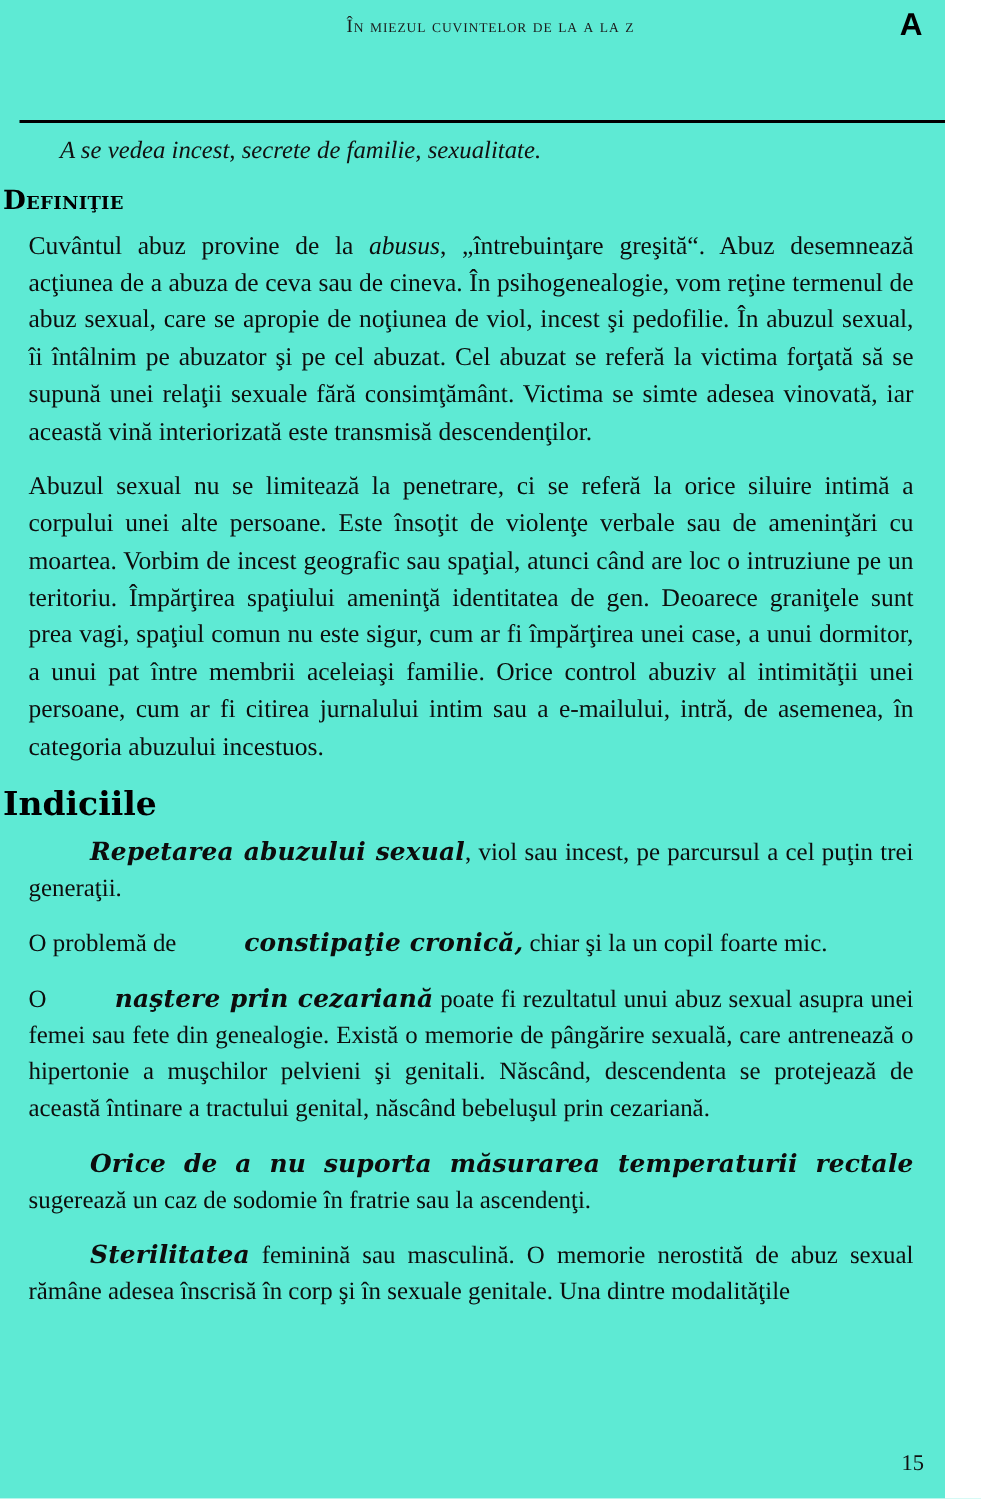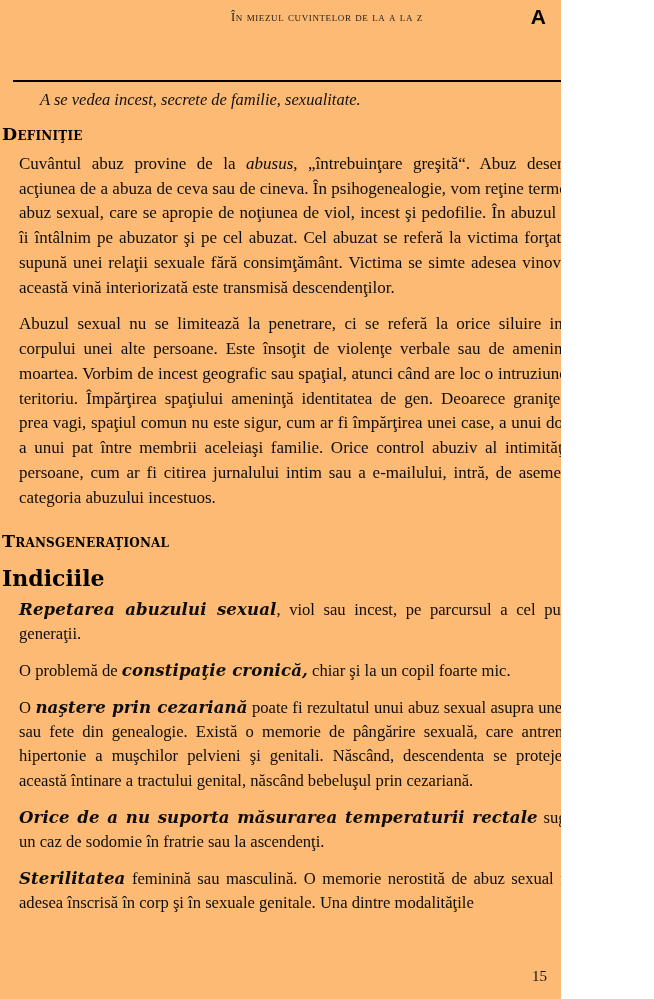--- a/index.html
+++ b/index.html
@@ -2,23 +2,23 @@
 <html><head>
 <meta charset="utf-8">
 <style>
   html, body {
     margin: 0;
     padding: 0;
     background: #ffffff;
   }
   .page {
     position: relative;
-    width: 561px;
+    width: 630px;
     height: 999px;
-    background: #fdba74;
+    background: #5eead4;
     overflow: hidden;
     font-family: "Liberation Serif", "DejaVu Serif", serif;
     color: #000000;
   }
 
   
   .running-head {
     position: absolute;
     top: 10px;
     left: 0;
@@ -132,20 +132,21 @@
     line-height: 1.455;
     text-align: justify;
     color: #0d0d0d;
   }
 
   .lead {
     font-family: "DejaVu Serif", "Liberation Serif", serif;
     font-weight: bold;
     font-style: italic;
     letter-spacing: 0.1px;
+    margin-left: 41px;
   }
   .ital { font-style: italic; }
 
   
   .folio {
     position: absolute;
     bottom: 14px;
     right: 14px;
     font-size: 15px;
     color: #111;
@@ -166,21 +167,20 @@
   <div class="crossref">A se vedea incest, secrete de familie, sexualitate.</div>
 
   <div class="content">
 
     <h2 class="section-head">Definiţie</h2>
 
     <p class="body-par"><span>Cuvântul abuz provine de la </span><span class="ital">abusus</span><span>, „întrebuinţare greşită“. Abuz desemnează acţiunea de a abuza de ceva sau de cineva. În psihogenealogie, vom reţine termenul de abuz sexual, care se apropie de noţiunea de viol, incest şi pedofilie. În abuzul sexual, îi întâlnim pe abuzator şi pe cel abuzat. Cel abuzat se referă la victima forţată să se supună unei relaţii sexuale fără consimţământ. Victima se simte adesea vinovată, iar această vină interiorizată este transmisă descendenţilor.</span></p>
 
     <p class="body-par">Abuzul sexual nu se limitează la penetrare, ci se referă la orice siluire intimă a corpului unei alte persoane. Este însoţit de violenţe verbale sau de ameninţări cu moartea. Vorbim de incest geografic sau spaţial, atunci când are loc o intruziune pe un teritoriu. Împărţirea spaţiului ameninţă identitatea de gen. Deoarece graniţele sunt prea vagi, spaţiul comun nu este sigur, cum ar fi împărţirea unei case, a unui dormitor, a unui pat între membrii aceleiaşi familie. Orice control abuziv al intimităţii unei persoane, cum ar fi citirea jurnalului intim sau a e-mailului, intră, de asemenea, în categoria abuzului incestuos.</p>
 
-    <h2 class="section-head spaced-above">Transgeneraţional</h2>
 
     <h3 class="sub-head">Indiciile</h3>
 
     <p class="indice"><span class="lead">Repetarea abuzului sexual</span><span>, viol sau incest, pe parcursul a cel puţin trei generaţii.</span></p>
 
     <p class="indice"><span>O problemă de </span><span class="lead">constipaţie cronică,</span><span> chiar şi la un copil foarte mic.</span></p>
 
     <p class="indice"><span>O </span><span class="lead">naştere prin cezariană</span><span> poate fi rezultatul unui abuz sexual asupra unei femei sau fete din genealogie. Există o memorie de pângărire sexuală, care antrenează o hipertonie a muşchilor pelvieni şi genitali. Născând, descendenta se protejează de această întinare a tractului genital, născând bebeluşul prin cezariană.</span></p>
 
     <p class="indice"><span class="lead">Orice de a nu suporta măsurarea temperaturii rectale</span><span> sugerează un caz de sodomie în fratrie sau la ascendenţi.</span></p>

